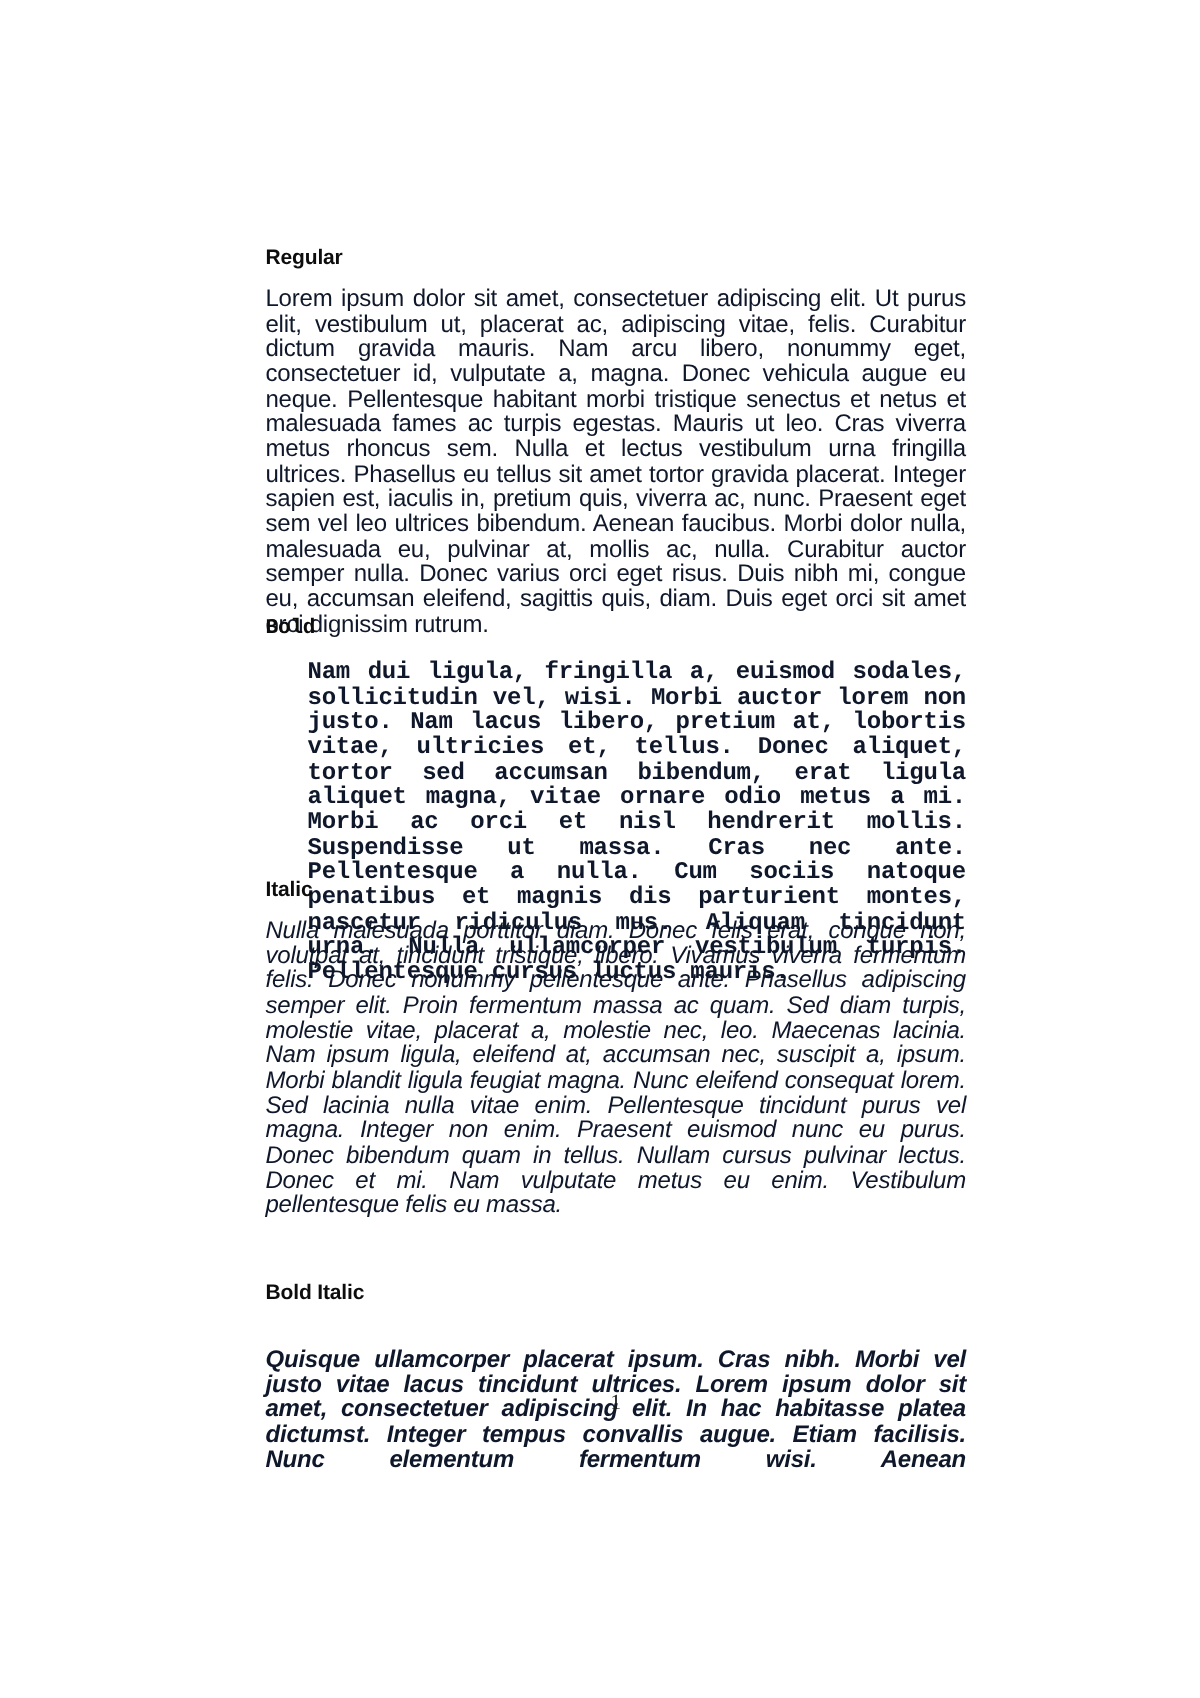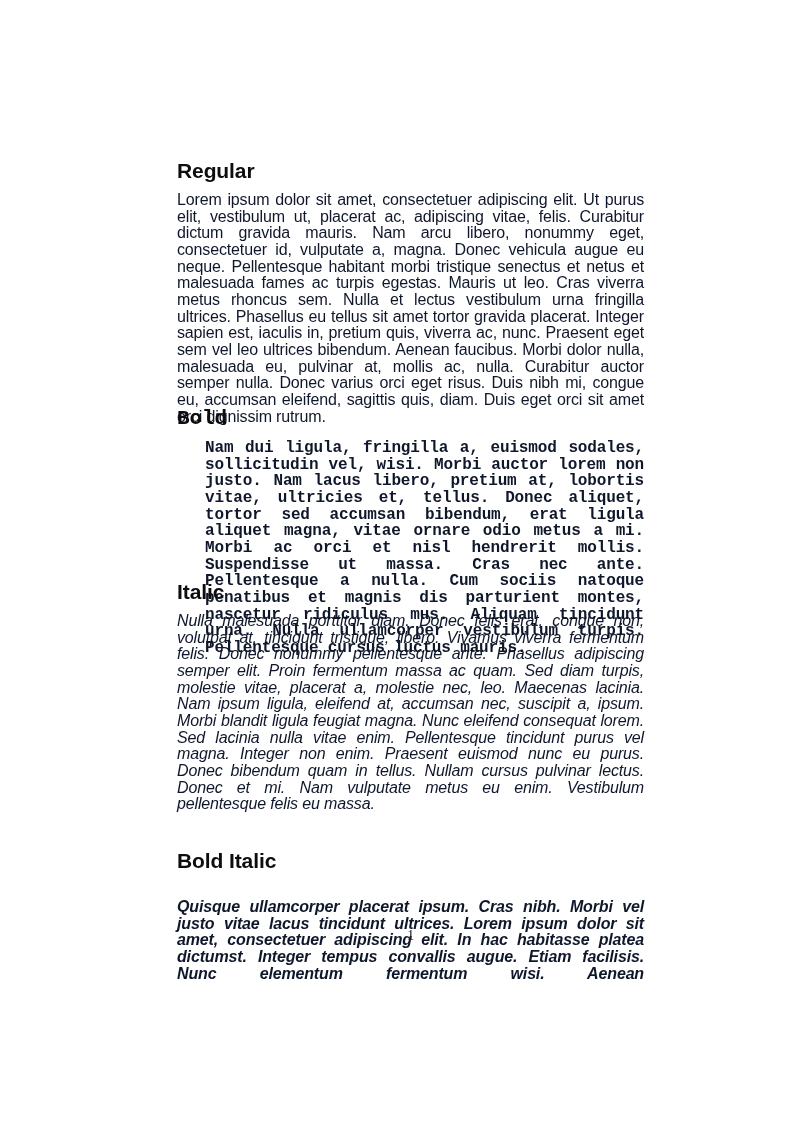--- a/index.html
+++ b/index.html
@@ -16,21 +16,21 @@
     inset: 0;
     background: #ffffff;
   }
   .section {
     position: absolute;
     left: 177px;
     width: 467px;
   }
   .section h2 {
     margin: 0 0 11px 0;
-    font-size: 21px;
+    font-size: 14px;
     line-height: 20px;
     font-weight: 700;
     color: #0d0d0d;
     letter-spacing: -0.1px;
   }
   .section p {
     margin: 0;
     font-size: 16px;
     line-height: 16.65px;
     color: #0f172a;

